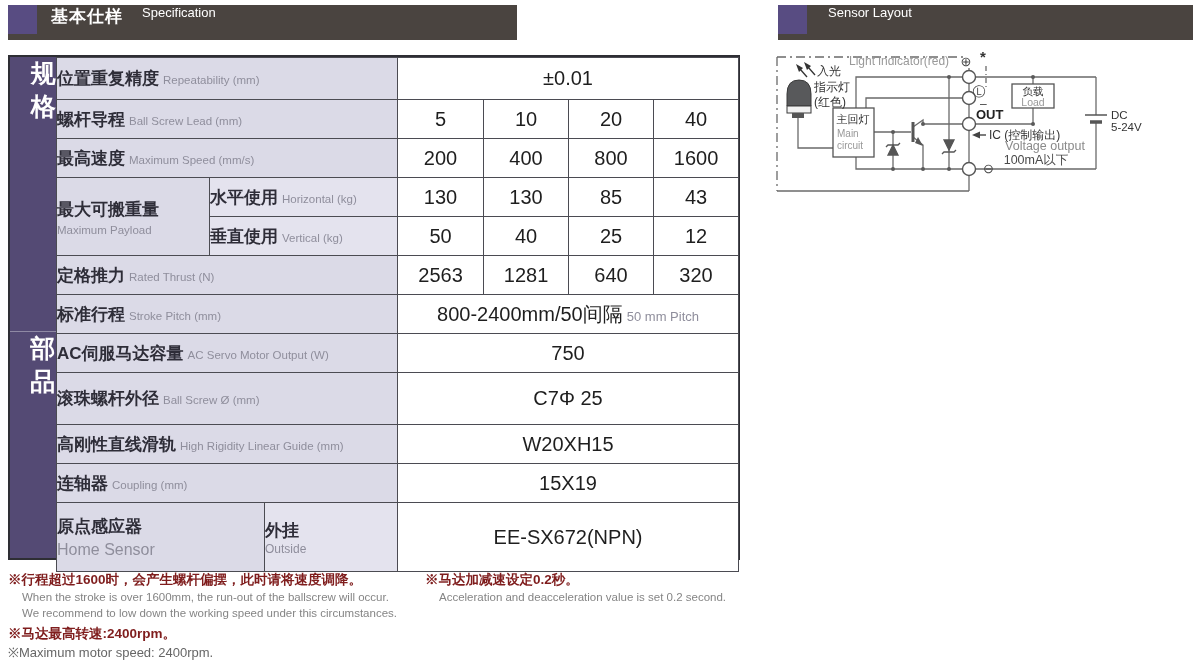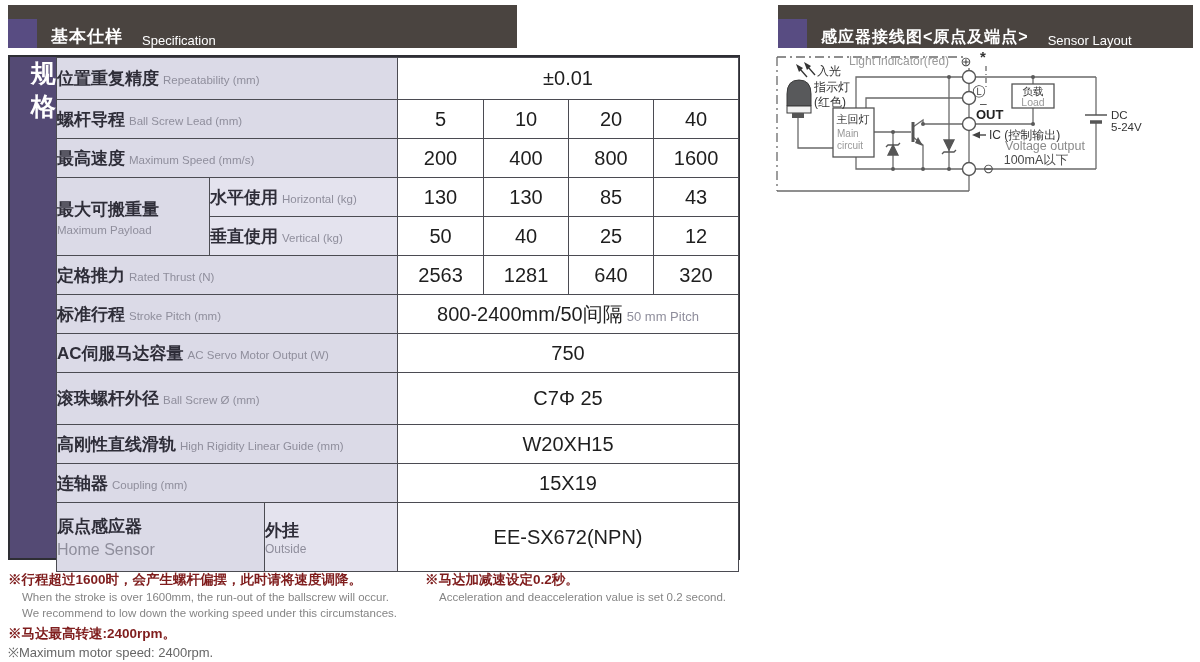--- a/index.html
+++ b/index.html
@@ -1,20 +1,20 @@
 <!DOCTYPE html>
 <html><head>
 <meta charset="utf-8">
 <style>
   html,body{margin:0;padding:0;background:#fff;}
   .page{position:relative;width:1200px;height:662px;background:#fff;overflow:hidden;
         font-family:"Liberation Sans",sans-serif;}
 
   
-  .hdr{position:absolute;height:43px;background:#4A4440;display:flex;align-items:flex-end;}
+  .hdr{position:absolute;height:35px;background:#4A4440;display:flex;align-items:flex-start;}
   .hdr-left{left:8px;top:5px;width:509px;}
   .hdr-right{left:778px;top:5px;width:415px;}
   .hdr-accent{width:29px;height:29px;background:#584C82;flex:0 0 29px;border-right:2px solid #4A4440;}
   .hdr-zh{color:#fff;font-weight:700;font-size:17px;margin-left:12px;letter-spacing:1px;white-space:nowrap;}
   .hdr-en{color:#fff;font-size:13px;margin-left:19px;white-space:nowrap;}
 
   
   .table-wrap{position:absolute;left:8px;top:55px;width:732px;height:505px;
               border:2px solid #2e2e34;box-sizing:border-box;display:flex;}
   .side{width:46px;flex:0 0 46px;background:#544A74;display:flex;flex-direction:column;}
@@ -55,29 +55,32 @@
 
 <div class="page">
 
   <div class="hdr hdr-left">
     <span class="hdr-accent"></span>
     <span class="hdr-zh">基本仕样</span>
     <span class="hdr-en">Specification</span>
   </div>
   <div class="hdr hdr-right">
     <span class="hdr-accent"></span>
-    <span class="hdr-zh" style="font-size:16px;">感应器接线图&lt;原点及端点&gt;</span>
     <span class="hdr-en">Sensor Layout</span>
   </div>
 
   <div class="table-wrap">
     <div class="side">
       <div class="side-sec spec">
         <span class="side-zh">规格</span>
         <span class="side-en">Spec</span>
+      </div>
+      <div class="side-sec parts">
+        <span class="side-zh">部品</span>
+        <span class="side-en">Parts</span>
       </div>
     </div>
 
     <table class="spec">
       <colgroup>
         <col style="width:153px">
           <col style="width:55px">
           <col style="width:133px">
         <col style="width:86px">
           <col style="width:85px">

